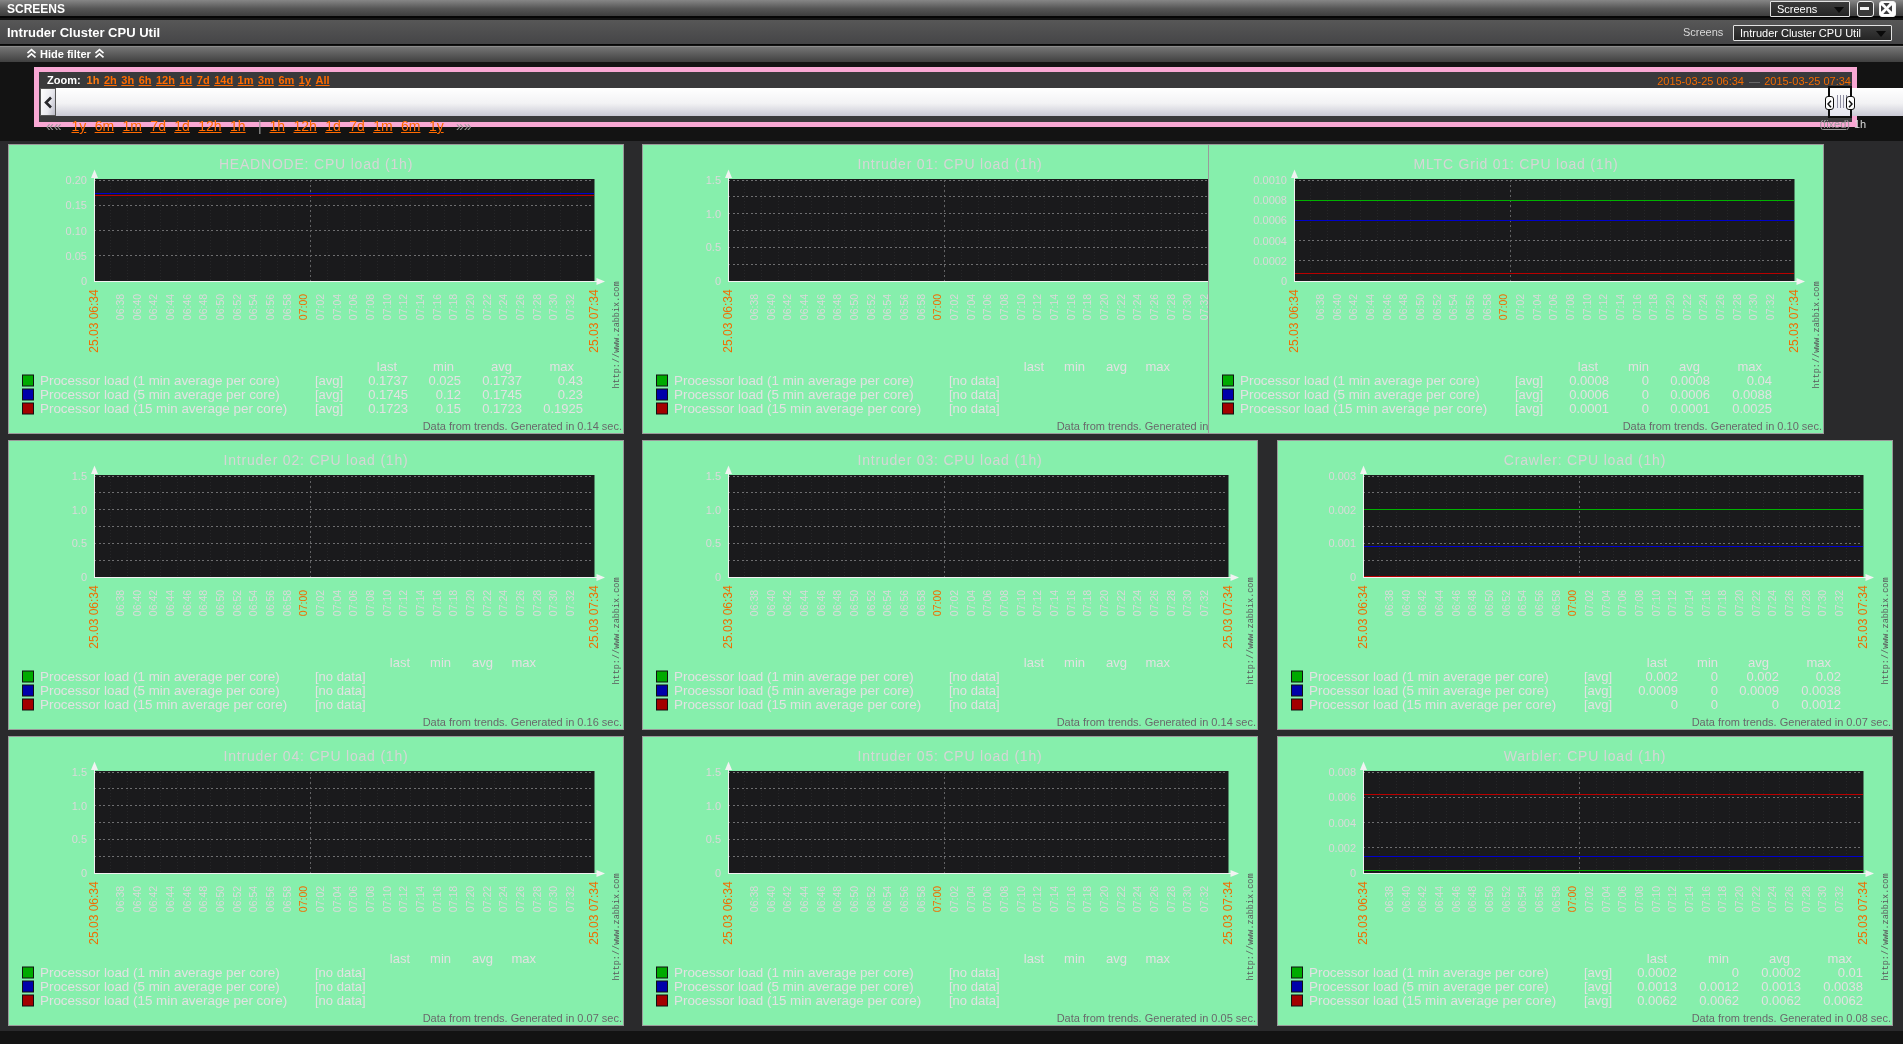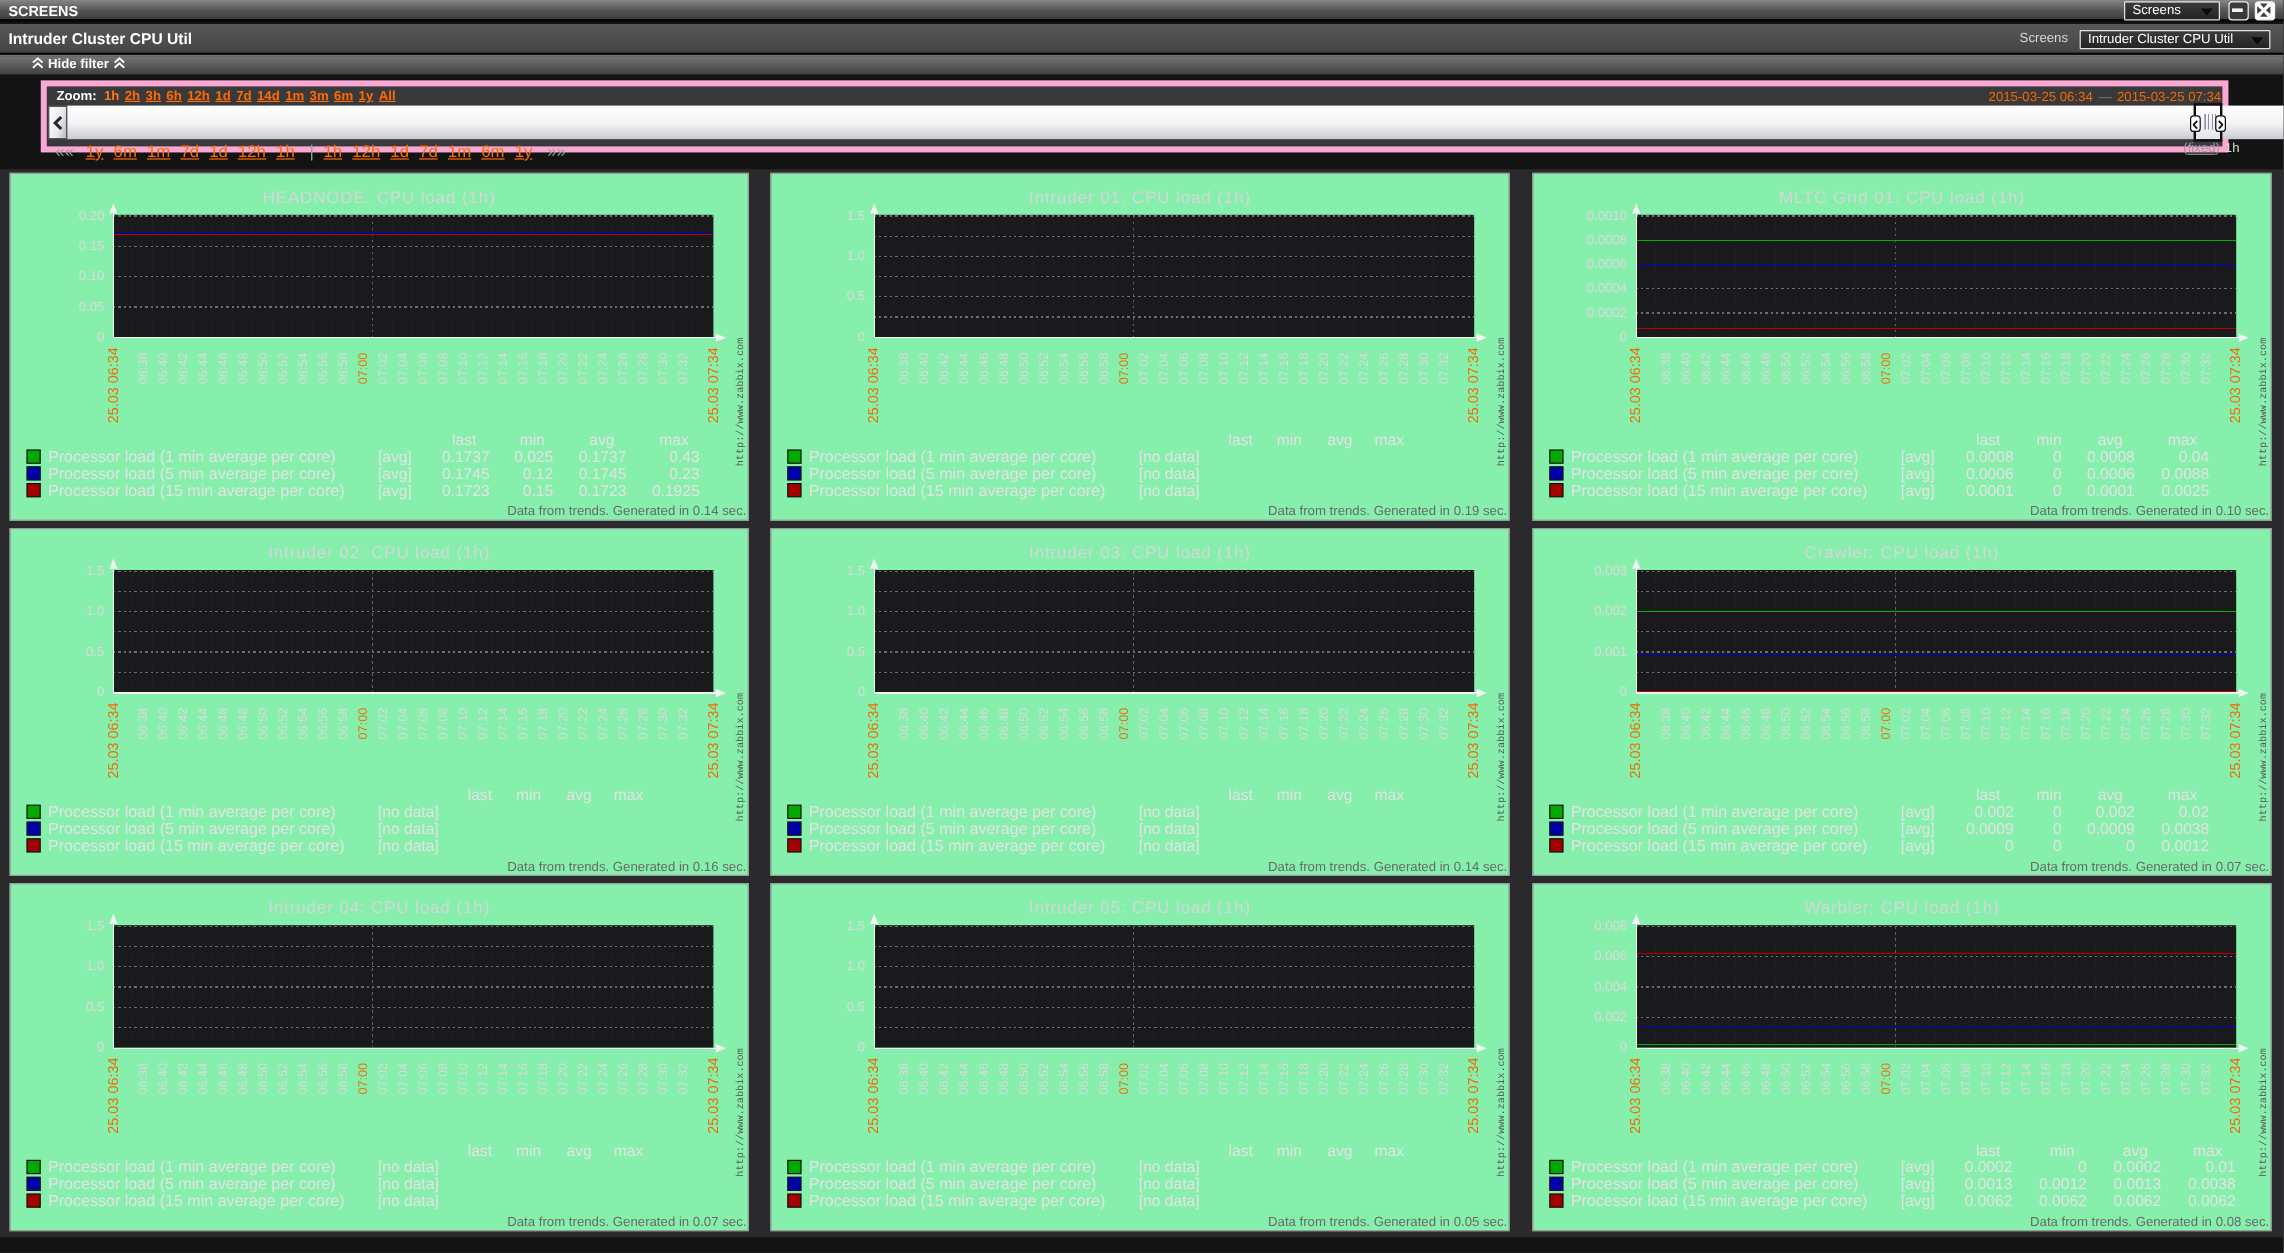--- a/index.html
+++ b/index.html
@@ -310,21 +310,21 @@
       <text x="31" y="240" font-family="Liberation Sans, sans-serif" font-size="13.4" fill="#e2e2e2">Processor load (1 min average per core)</text>
       <text x="306" y="240" font-family="Liberation Sans, sans-serif" font-size="13" fill="#e2e2e2">[no data]</text>
       <rect x="13.5" y="244" width="11" height="11" fill="#0000aa" stroke="#101010" stroke-width="1"></rect>
       <text x="31" y="254" font-family="Liberation Sans, sans-serif" font-size="13.4" fill="#e2e2e2">Processor load (5 min average per core)</text>
       <text x="306" y="254" font-family="Liberation Sans, sans-serif" font-size="13" fill="#e2e2e2">[no data]</text>
       <rect x="13.5" y="258" width="11" height="11" fill="#a30000" stroke="#101010" stroke-width="1"></rect>
       <text x="31" y="268" font-family="Liberation Sans, sans-serif" font-size="13.4" fill="#e2e2e2">Processor load (15 min average per core)</text>
       <text x="306" y="268" font-family="Liberation Sans, sans-serif" font-size="13" fill="#e2e2e2">[no data]</text>
       <text x="613" y="284.5" text-anchor="end" font-family="Liberation Sans, sans-serif" font-size="11" fill="#69696b">Data from trends. Generated in 0.19 sec.</text>
     </svg></div>
-<div class="panel" style="left:1277px;top:144px"><svg width="614" height="288" viewBox="0 0 614 288">
+<div class="panel" style="left:1208px;top:144px"><svg width="614" height="288" viewBox="0 0 614 288">
       <text x="307" y="24" text-anchor="middle" font-family="Liberation Sans, sans-serif" font-size="14" letter-spacing="0.8" fill="#d6d6d6">MLTC Grid 01: CPU load (1h)</text>
       <rect x="85.5" y="34" width="500" height="102" fill="#1a1a1c"></rect>
       <g stroke="#262628" stroke-width="1" stroke-dasharray="1,2" shape-rendering="crispEdges">
         <line x1="101.7" y1="35" x2="101.7" y2="136"></line>
         <line x1="118.3" y1="35" x2="118.3" y2="136"></line>
         <line x1="135.0" y1="35" x2="135.0" y2="136"></line>
         <line x1="151.7" y1="35" x2="151.7" y2="136"></line>
         <line x1="168.3" y1="35" x2="168.3" y2="136"></line>
         <line x1="185.0" y1="35" x2="185.0" y2="136"></line>
         <line x1="201.7" y1="35" x2="201.7" y2="136"></line>

